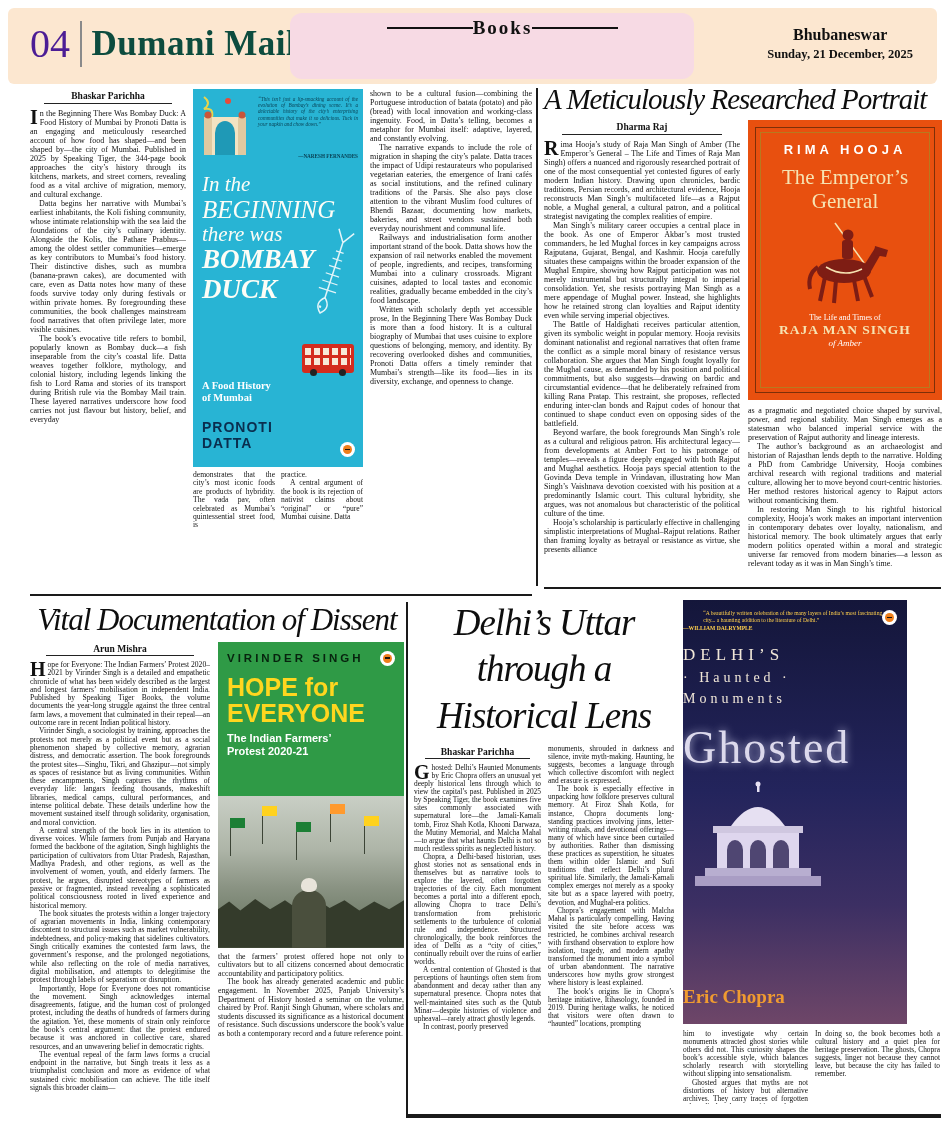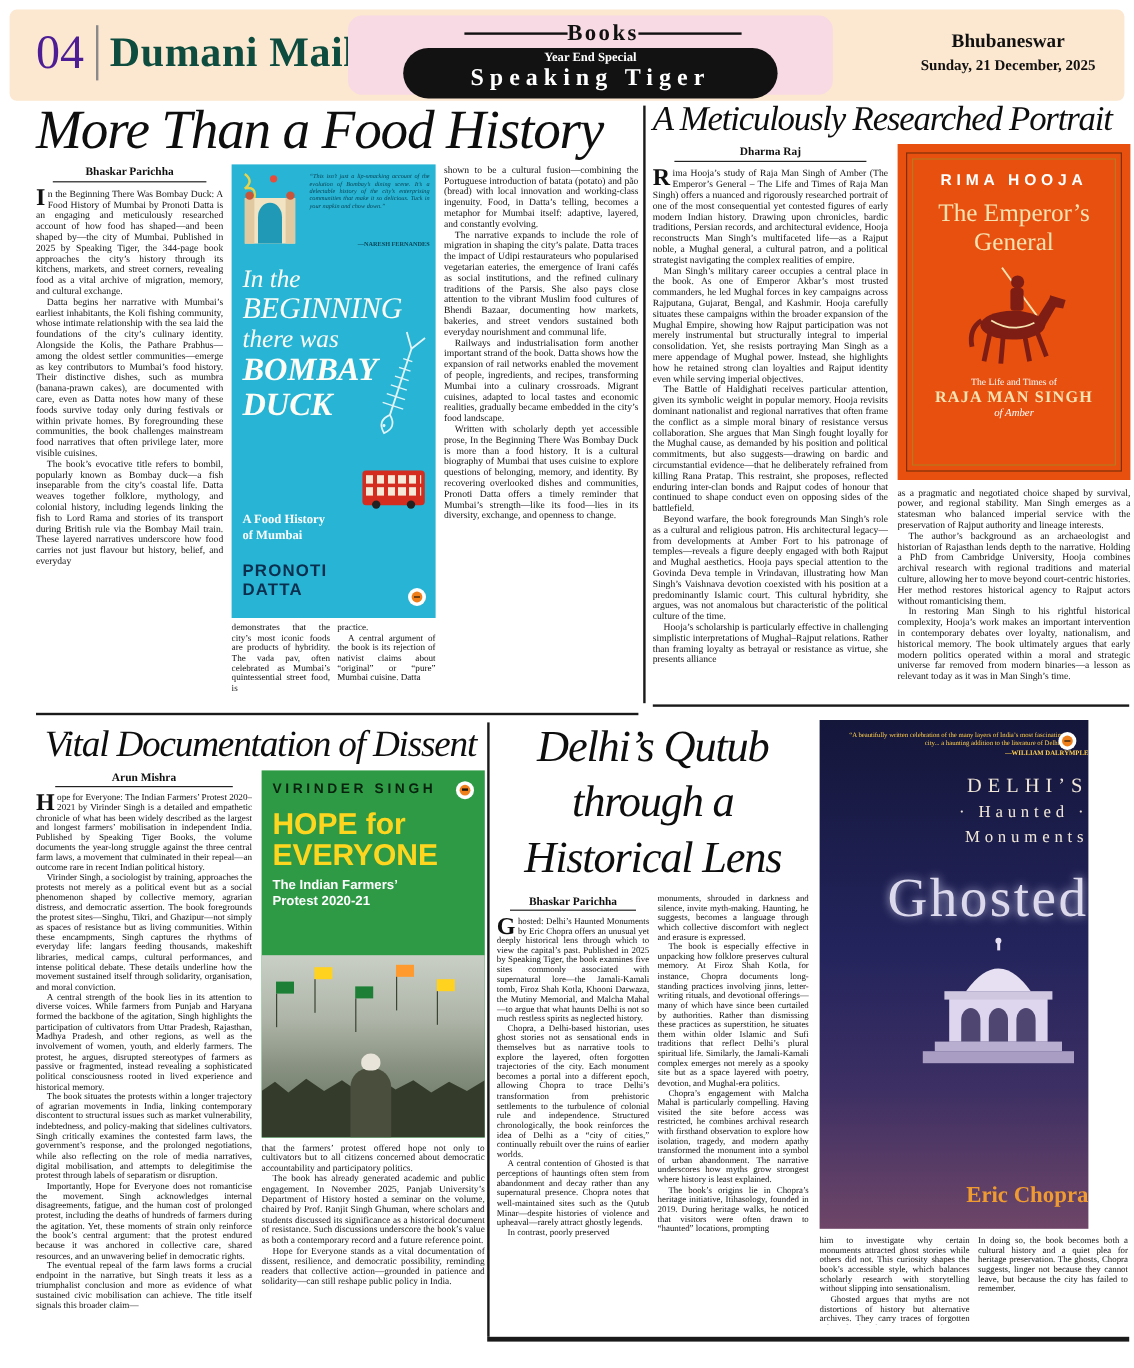--- a/index.html
+++ b/index.html
@@ -136,21 +136,21 @@
   .flag { position:absolute; width:15px; height:10px; }
   .flag::after { content:""; position:absolute; left:0; top:100%; width:1px; height:28px; background:#3c4436; }
   .crowd { position:absolute; bottom:0; left:0; right:0; height:64px; background:#343b2b;
            clip-path:polygon(0 40%,6% 28%,12% 42%,20% 24%,28% 40%,36% 26%,44% 42%,52% 22%,60% 38%,68% 26%,76% 42%,84% 28%,92% 40%,100% 26%,100% 100%,0 100%); }
   .protester { position:absolute; bottom:0; left:40%; width:34px; height:58px; background:#4a4f3d;
                border-radius:16px 16px 0 0; }
   .protester::before { content:""; position:absolute; left:9px; top:-12px; width:16px; height:14px;
                        border-radius:50% 50% 40% 40%; background:#e8e4da; }
 
   
-  .cover4 { width:224px; height:424px; text-align:right;
+  .cover4 { width:224px; height:424px; text-align:left;
             background:linear-gradient(180deg,#14163a 0%,#23245c 45%,#3c2f63 72%,#6e4668 100%); }
   .c4-logo { position:absolute; right:10px; top:10px; }
   .c4-quote { margin:10px auto 0; width:82%; color:#ffcf4d; font-size:5.6px; line-height:7px; }
   .c4-attrib { color:#ffcf4d; font-size:5.6px; font-weight:700; margin-top:1px; }
   .c4-s1 { margin-top:14px; color:#f1e7d8; font-size:17px; letter-spacing:5px; }
   .c4-s2,.c4-s3 { color:#f1e7d8; font-size:14px; letter-spacing:4px; margin-top:5px; }
   .c4-title { margin-top:14px; color:#dcd9ec; font-size:46px; letter-spacing:2px;
               text-shadow:0 0 8px rgba(230,230,255,.75); }
   .c4-monument { margin-top:6px; }
   .c4-author { position:absolute; left:0; right:0; bottom:16px; color:#f09b30; font-size:19px; font-weight:700; }
@@ -165,39 +165,34 @@
       <div class="page-num">04</div>
       <div class="hdr-sep"></div>
       <div class="masthead">Dumani Mail</div>
     </div>
     <div class="header-center">
       <div class="books-row">
         <div class="books-rule"></div>
         <div class="books-label">Books</div>
         <div class="books-rule"></div>
       </div>
-      <div class="tiger-pill">
-        <div class="special">Year End Special</div>
-        <div class="publisher">Speaking Tiger</div>
-      </div>
     </div>
     <div class="header-right">
       <div class="city">Bhubaneswar</div>
       <div class="date">Sunday, 21 December, 2025</div>
     </div>
   </div>
 
   <div class="rule" style="left:536px;top:88px;width:1.5px;height:498px;"></div>
   <div class="rule" style="left:30px;top:594px;width:502px;height:2px;"></div>
   <div class="rule" style="left:544px;top:587px;width:397px;height:2px;"></div>
   <div class="rule" style="left:406px;top:602px;width:1.5px;height:512px;"></div>
   <div class="rule" style="left:406px;top:1114px;width:535px;height:3.5px;"></div>
 
   <div class="art a1">
-    <h1 class="hl hl1">More Than a Food History</h1>
     <div class="cols">
       <div class="col a1c1">
         <div class="byline">Bhaskar Parichha</div>
         <div>
             <p class="para dc">In the Beginning There Was Bombay Duck: A Food History of Mumbai by Pronoti Datta is an engaging and meticulously researched account of how food has shaped—and been shaped by—the city of Mumbai. Published in 2025 by Speaking Tiger, the 344-page book approaches the city’s history through its kitchens, markets, and street corners, revealing food as a vital archive of migration, memory, and cultural exchange.</p>
             <p class="para">Datta begins her narrative with Mumbai’s earliest inhabitants, the Koli fishing community, whose intimate relationship with the sea laid the foundations of the city’s culinary identity. Alongside the Kolis, the Pathare Prabhus—among the oldest settler communities—emerge as key contributors to Mumbai’s food history. Their distinctive dishes, such as mumbra (banana-prawn cakes), are documented with care, even as Datta notes how many of these foods survive today only during festivals or within private homes. By foregrounding these communities, the book challenges mainstream food narratives that often privilege later, more visible cuisines.</p>
             <p class="para">The book’s evocative title refers to bombil, popularly known as Bombay duck—a fish inseparable from the city’s coastal life. Datta weaves together folklore, mythology, and colonial history, including legends linking the fish to Lord Rama and stories of its transport during British rule via the Bombay Mail train. These layered narratives underscore how food carries not just flavour but history, belief, and everyday</p>
           </div>
       </div>
       <div class="a1c2">
@@ -353,30 +348,29 @@
             <div class="flag" style="left:78px;top:26px;background:#1c7f35;"></div>
             <div class="flag" style="left:112px;top:8px;background:#ff9a2e;"></div>
             <div class="flag" style="left:146px;top:20px;background:#ffd21f;"></div>
             <div class="crowd"></div>
             <div class="protester"></div>
           </div>
         </div>
         <div class="col below">
             <p class="para">that the farmers’ protest offered hope not only to cultivators but to all citizens concerned about democratic accountability and participatory politics.</p>
             <p class="para">The book has already generated academic and public engagement. In November 2025, Panjab University’s Department of History hosted a seminar on the volume, chaired by Prof. Ranjit Singh Ghuman, where scholars and students discussed its significance as a historical document of resistance. Such discussions underscore the book’s value as both a contemporary record and a future reference point.</p>
-            <p class="para">Hope for Everyone stands as a vital documentation of dissent, resilience, and democratic possibility, reminding readers that collective action—grounded in patience and solidarity—can still reshape public policy in India.</p>
           </div>
       </div>
     </div>
   </div>
 
   <div class="art a4">
     <div class="a4-left">
       <h1 class="hl hl4">
-        <div>Delhi’s Qutub</div>
+        <div>Delhi’s Uttar</div>
         <div>through a</div>
         <div>Historical Lens</div>
       </h1>
       <div class="cols">
         <div class="col a4ca">
           <div class="byline">Bhaskar Parichha</div>
           <div>
               <p class="para dc">Ghosted: Delhi’s Haunted Monuments by Eric Chopra offers an unusual yet deeply historical lens through which to view the capital’s past. Published in 2025 by Speaking Tiger, the book examines five sites commonly associated with supernatural lore—the Jamali-Kamali tomb, Firoz Shah Kotla, Khooni Darwaza, the Mutiny Memorial, and Malcha Mahal—to argue that what haunts Delhi is not so much restless spirits as neglected history.</p>
               <p class="para">Chopra, a Delhi-based historian, uses ghost stories not as sensational ends in themselves but as narrative tools to explore the layered, often forgotten trajectories of the city. Each monument becomes a portal into a different epoch, allowing Chopra to trace Delhi’s transformation from prehistoric settlements to the turbulence of colonial rule and independence. Structured chronologically, the book reinforces the idea of Delhi as a “city of cities,” continually rebuilt over the ruins of earlier worlds.</p>
               <p class="para">A central contention of Ghosted is that perceptions of hauntings often stem from abandonment and decay rather than any supernatural presence. Chopra notes that well-maintained sites such as the Qutub Minar—despite histories of violence and upheaval—rarely attract ghostly legends.</p>

